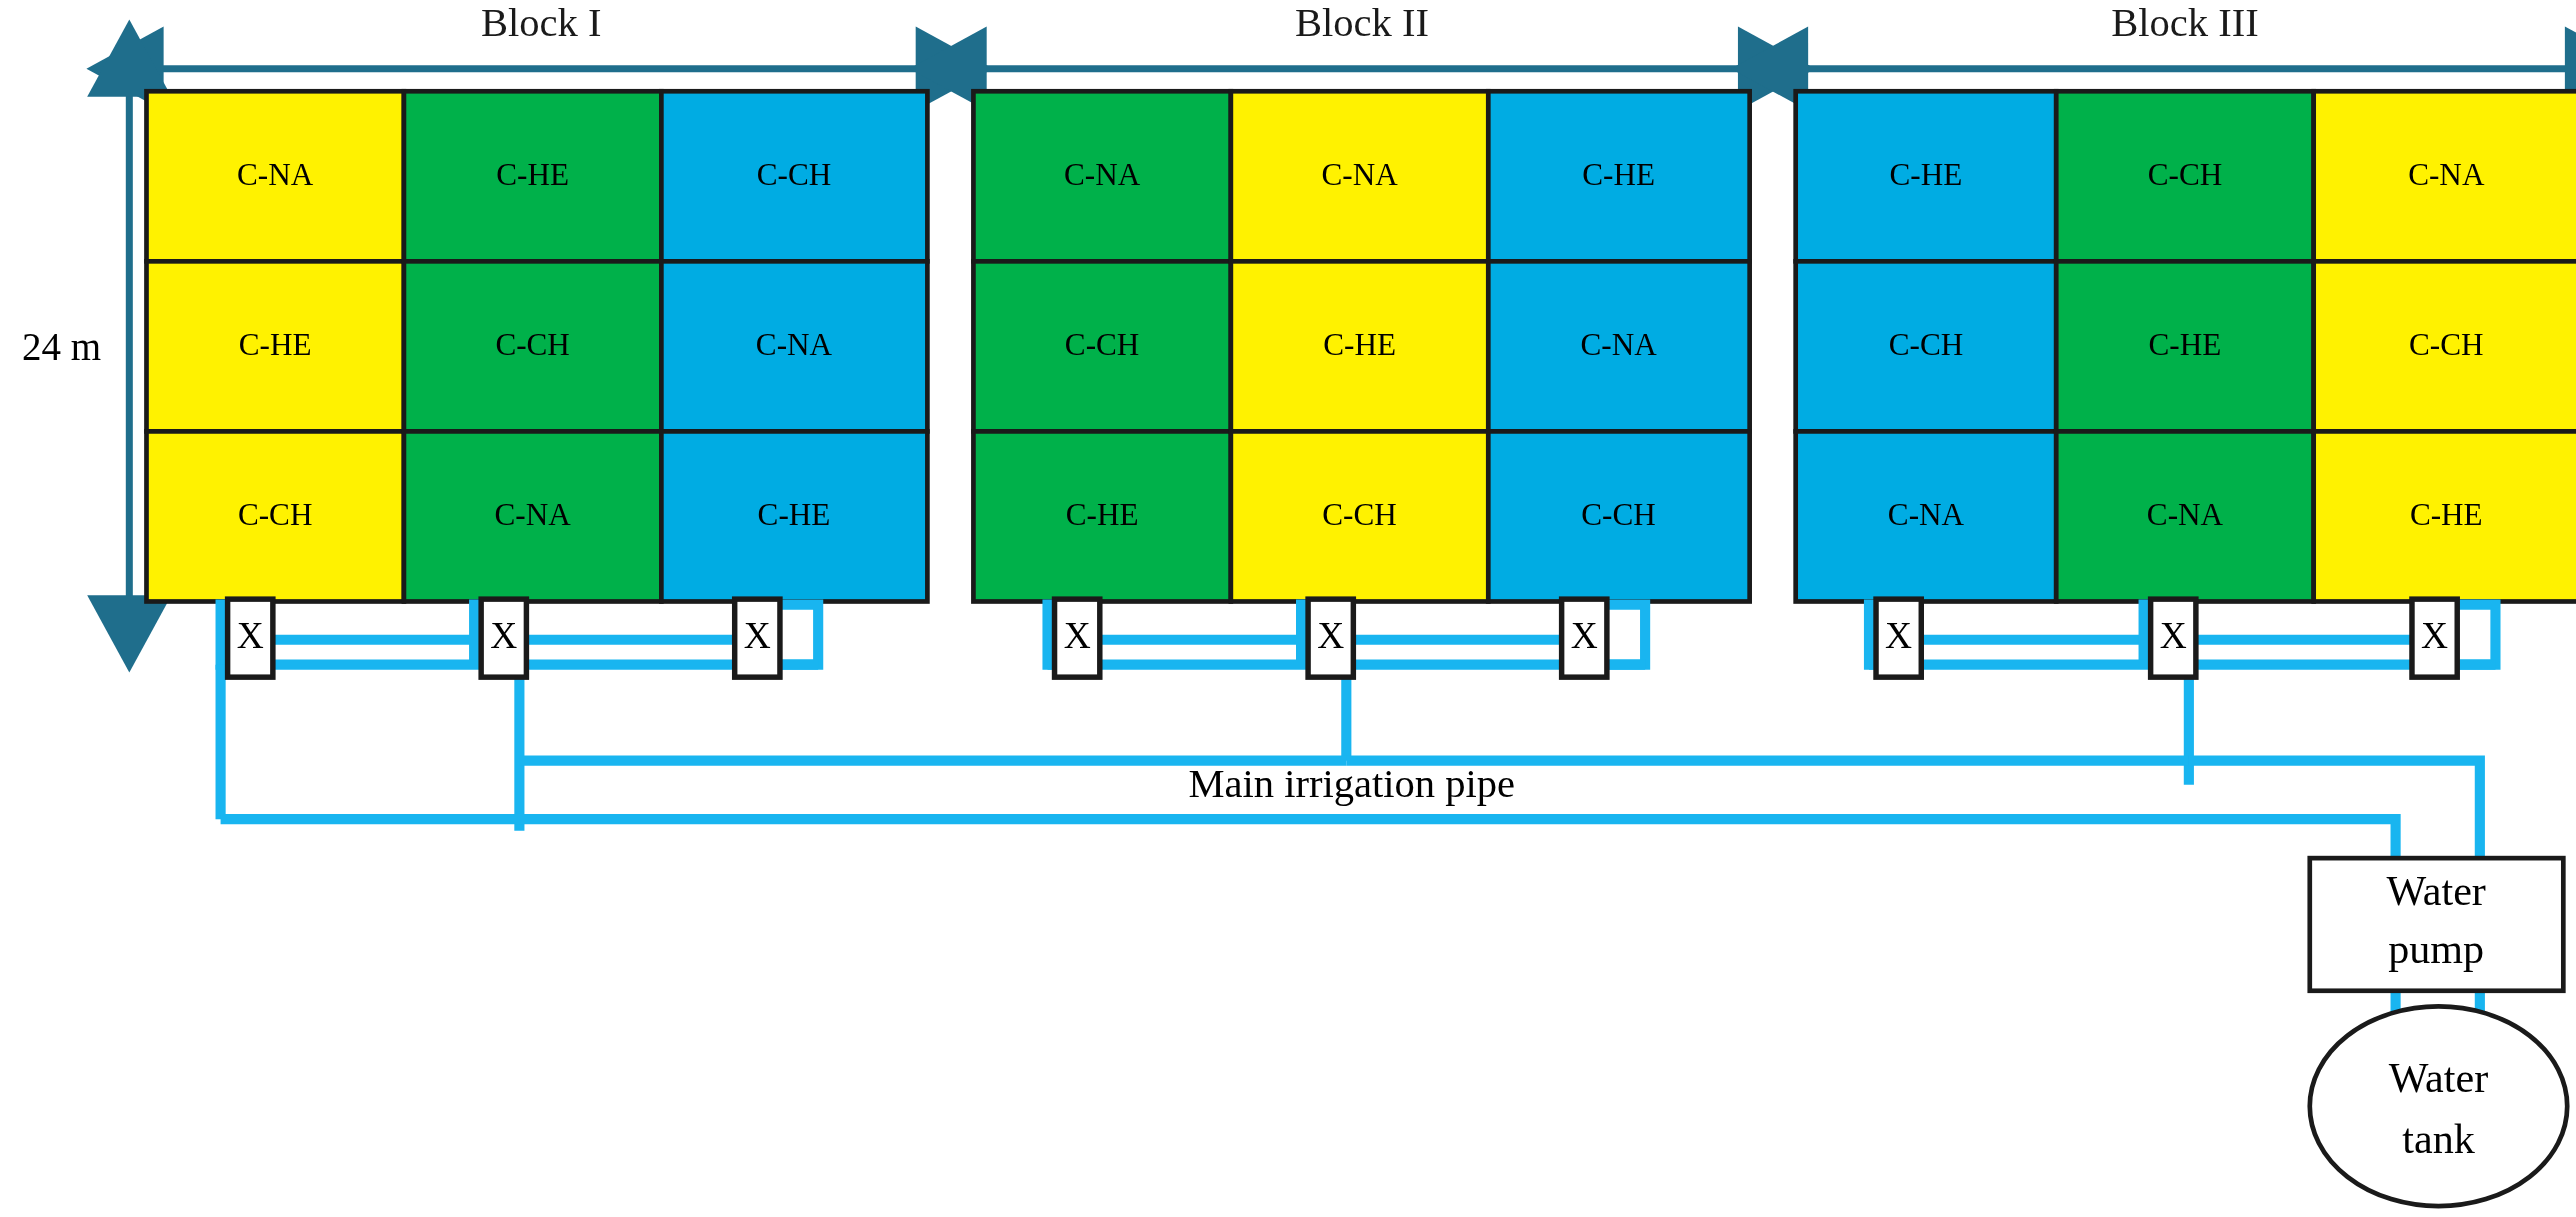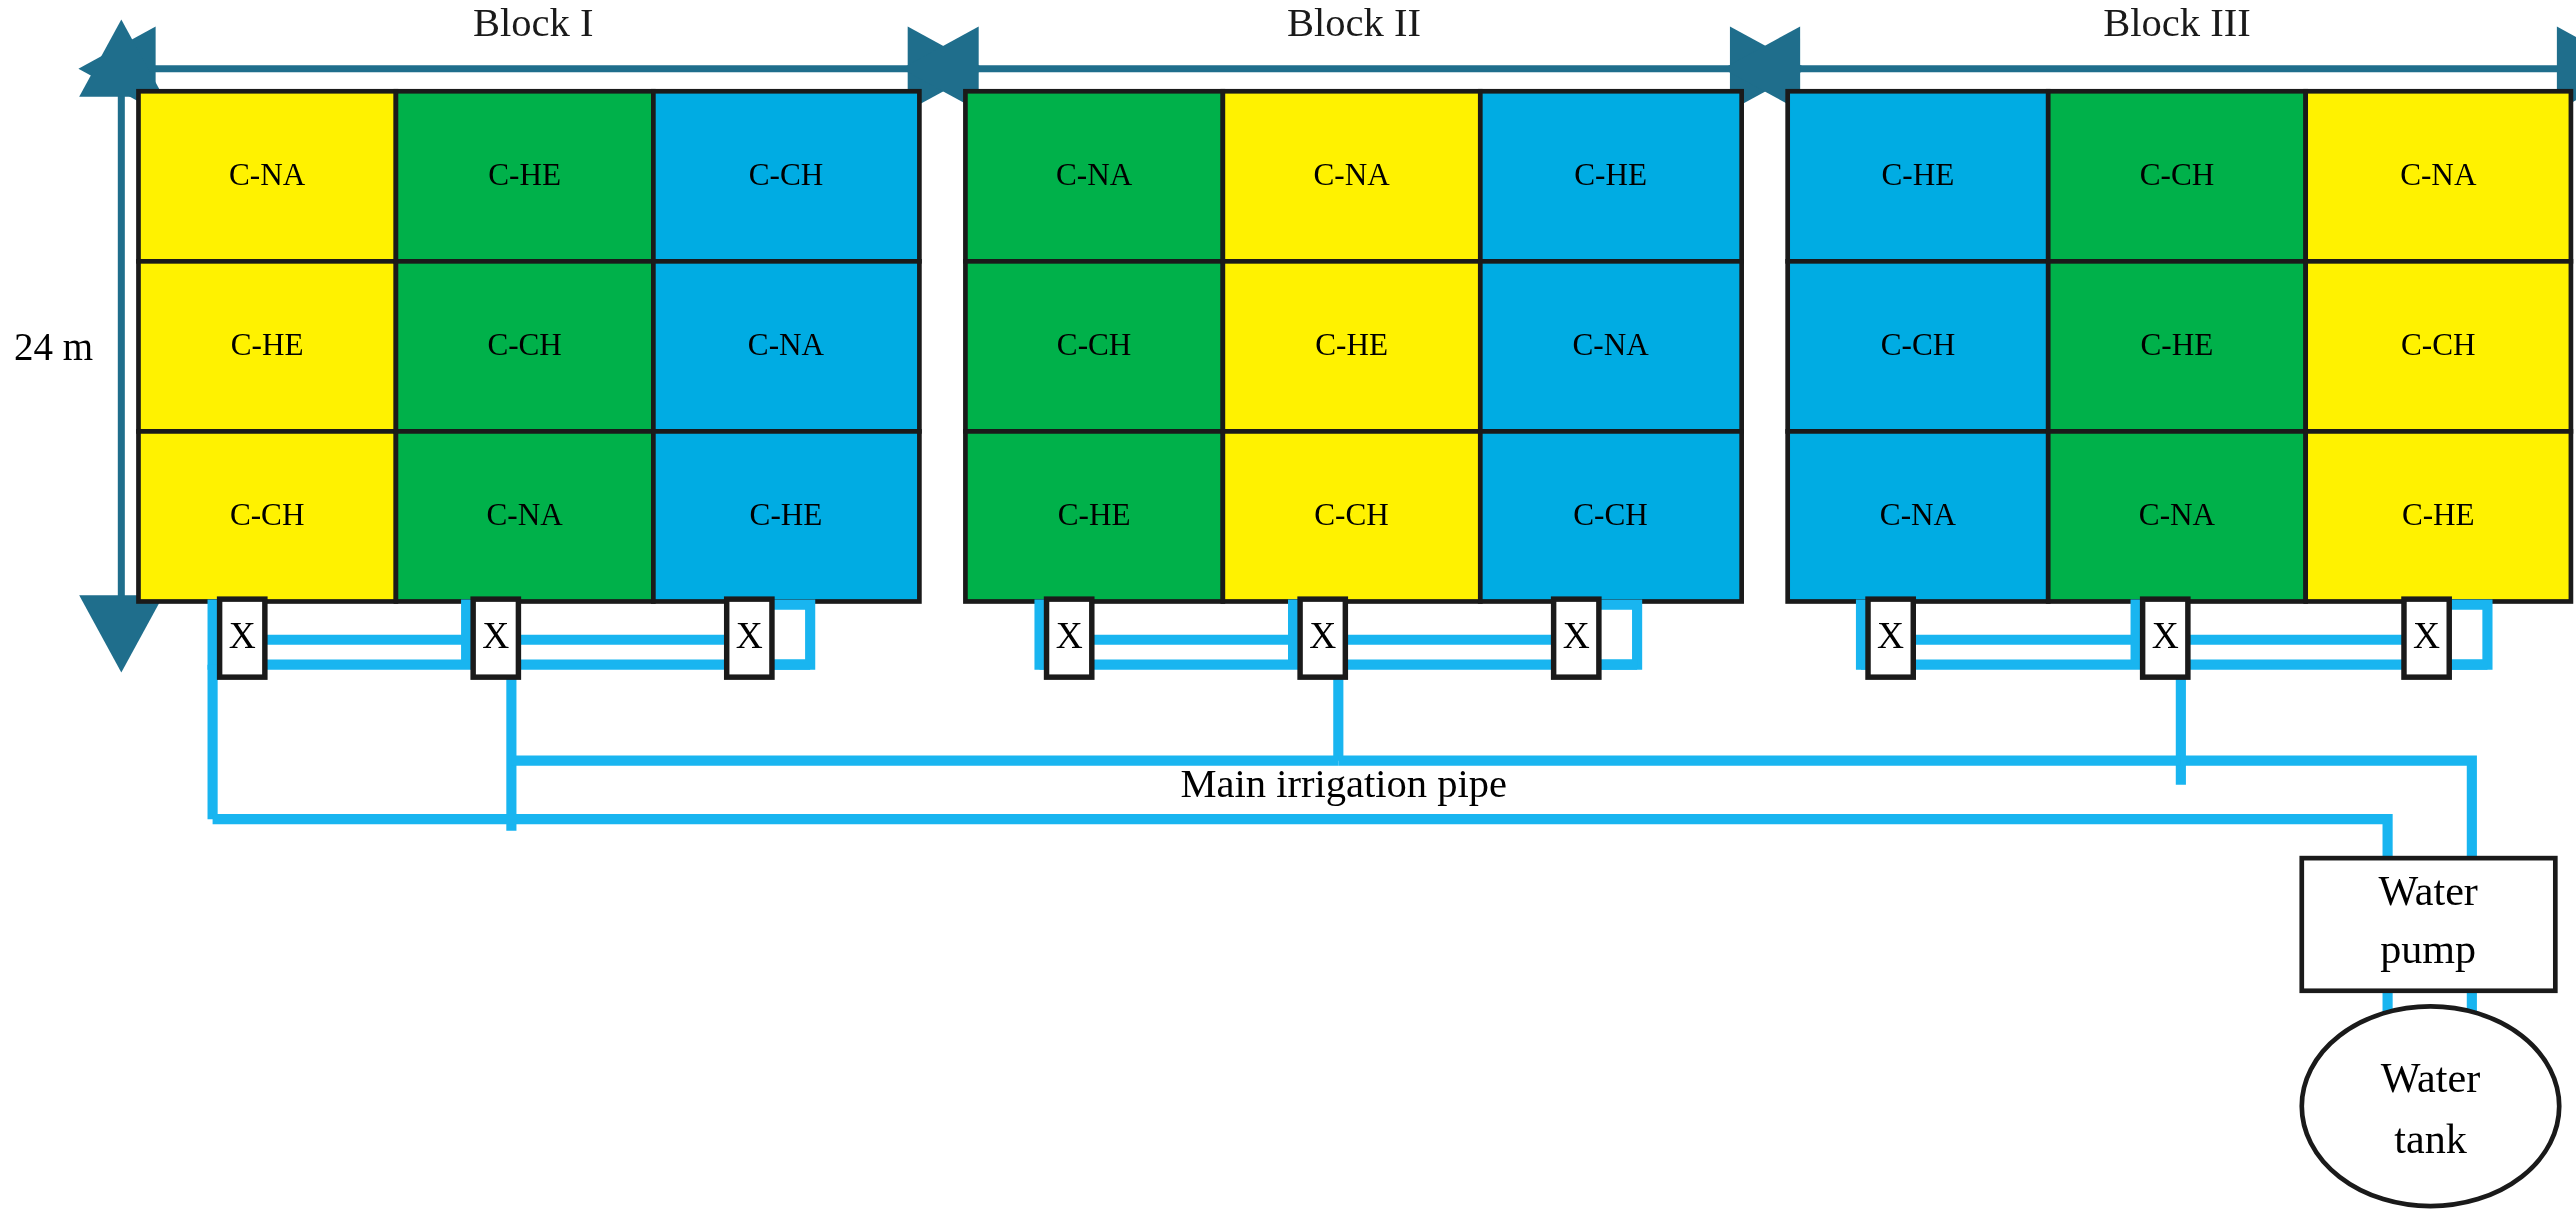--- a/index.html
+++ b/index.html
@@ -12,20 +12,21 @@
     width: 2576px;
     height: 1217px;
     overflow: hidden;
     font-family: "Liberation Serif", "DejaVu Serif", serif;
   }
   #stage {
     position: relative;
     width: 2132px;
     height: 1217px;
     background: #ffffff;
+    margin-left: 8px;
   }
   svg.diagram {
     position: absolute;
     left: 0;
     top: 0;
     width: 2576px;
     height: 1217px;
     display: block;
   }
   .plot-label {

